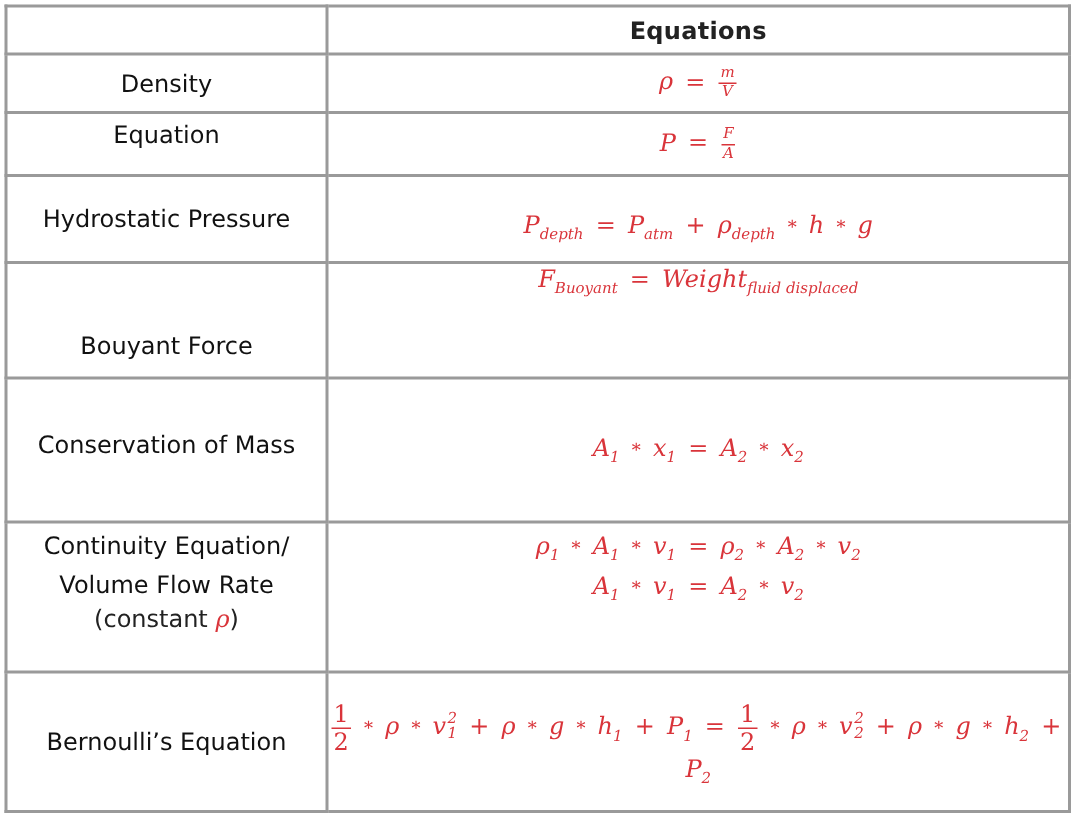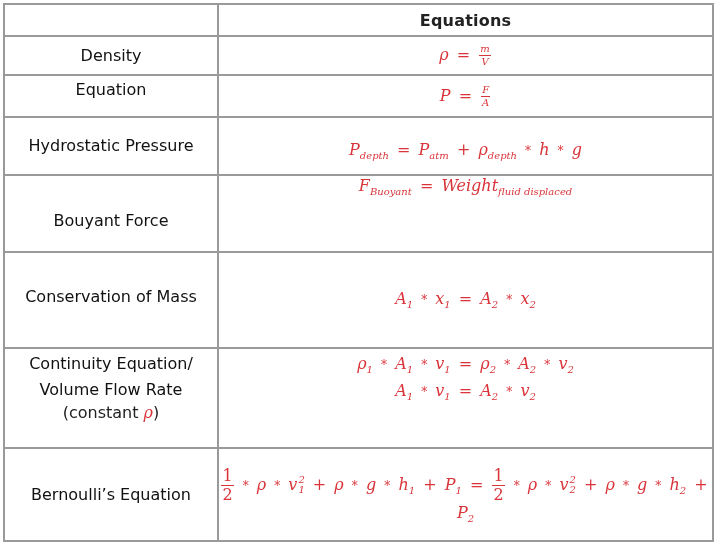--- a/index.html
+++ b/index.html
@@ -147,21 +147,21 @@
       <span class="op">+</span>
       <span>ρ</span><sub>depth</sub>
       <span class="star">*</span>
       <span>h</span>
       <span class="star">*</span>
       <span>g</span>
     </td>
   </tr>
 
   <tr style="height:77px">
-    <td class="label" style="vertical-align:top;padding-top:35px">
+    <td class="label" style="vertical-align:top;padding-top:45px">
       <span>Bouyant Force</span>
     </td>
     <td class="eq" style="vertical-align:top;">
       <span>F</span><sub>Buoyant</sub>
       <span class="op">=</span>
       <span>Weight</span><sub>fluid displaced</sub>
     </td>
   </tr>
 
   <tr style="height:96px">

